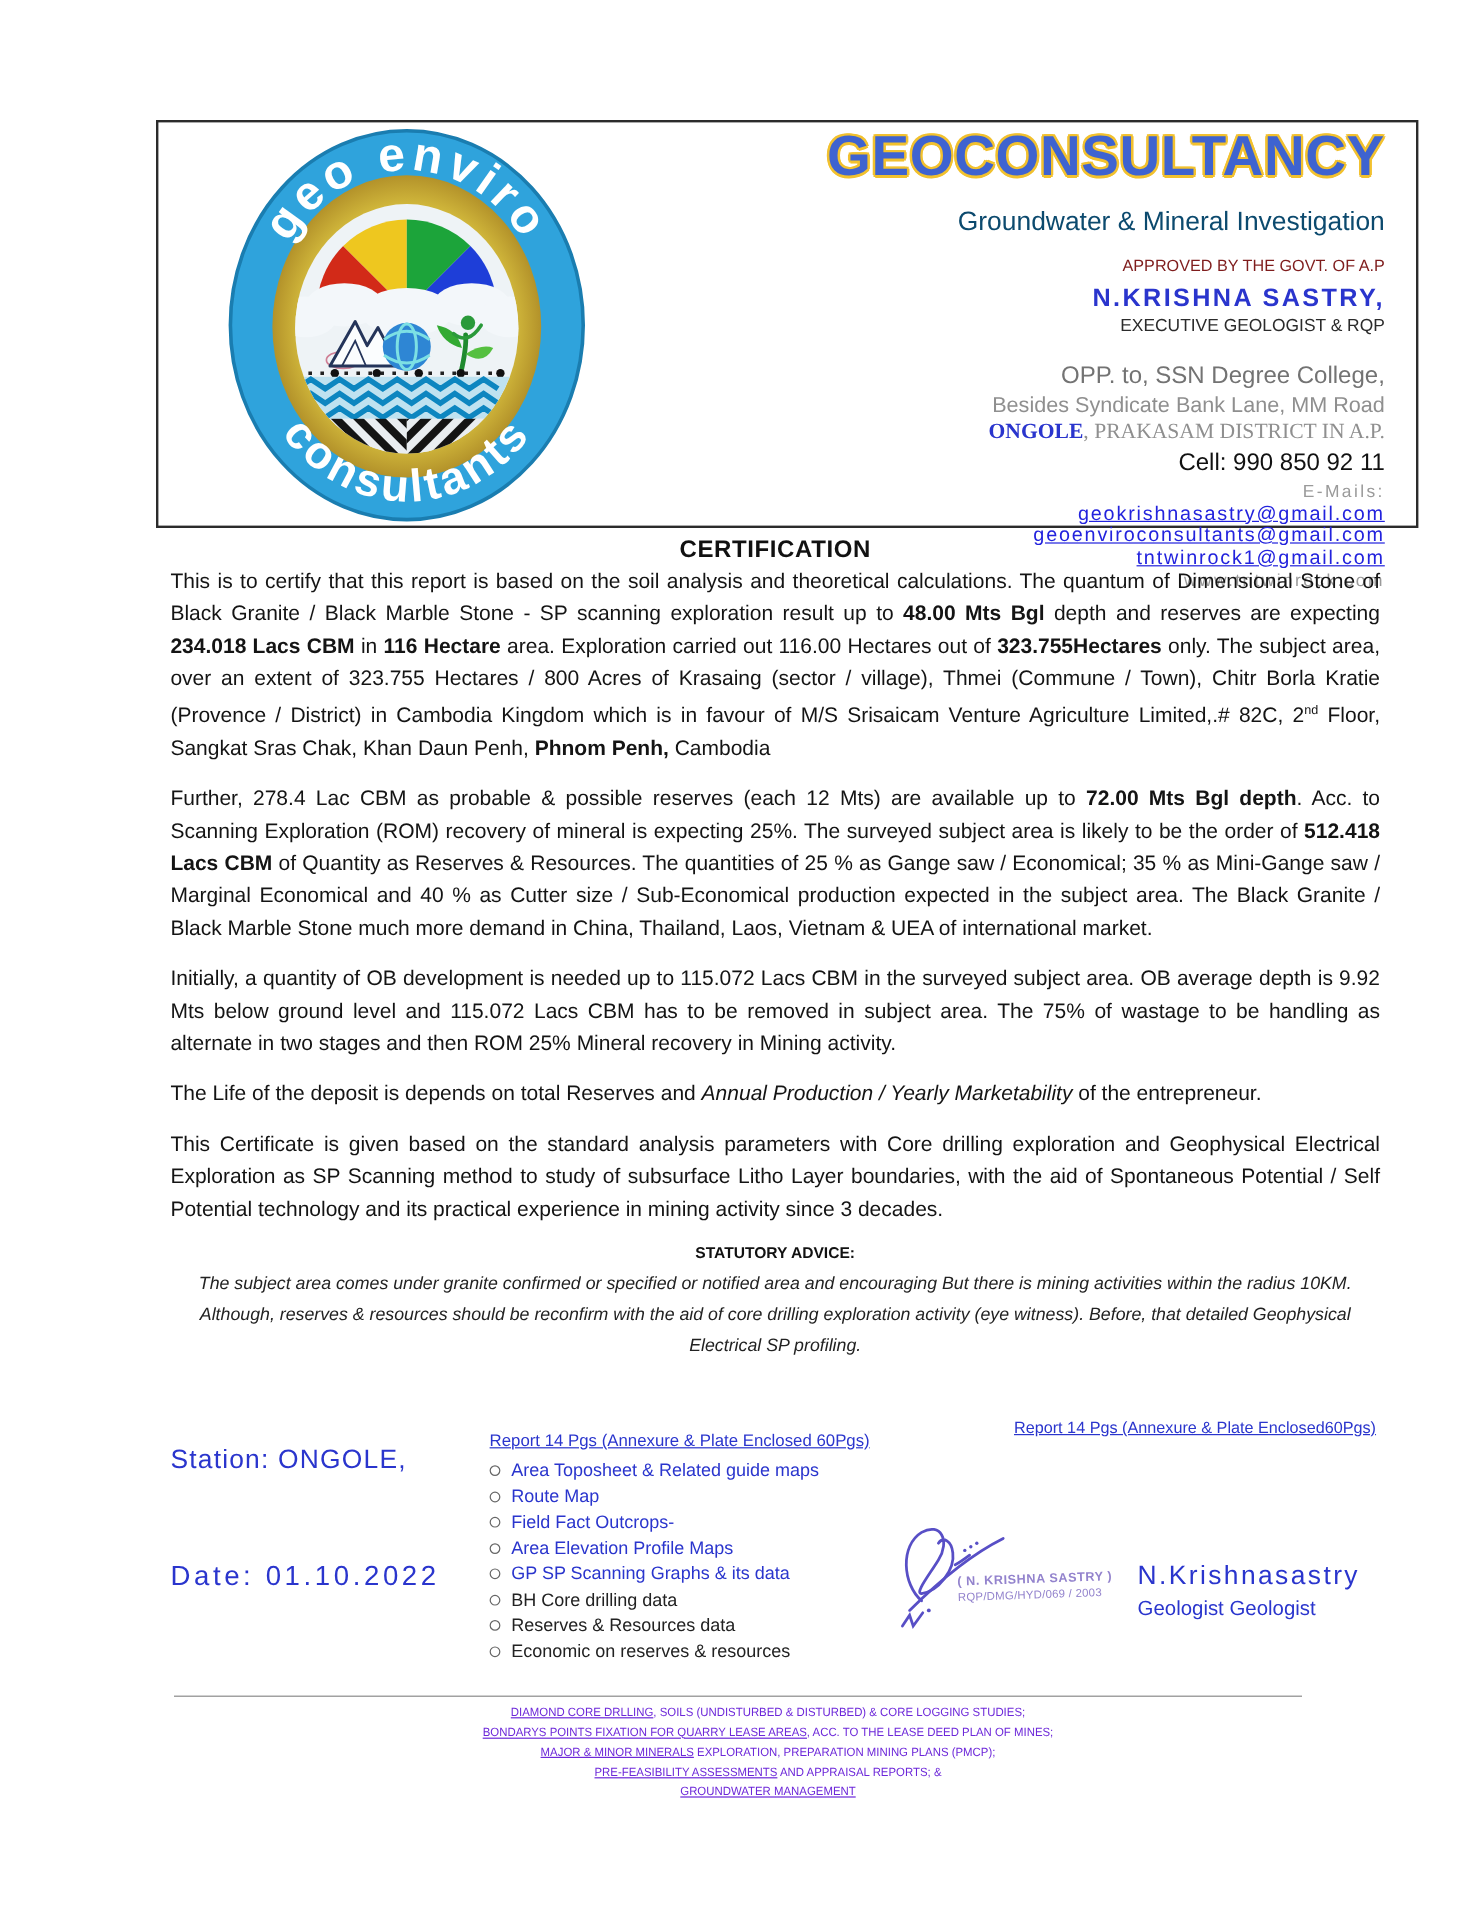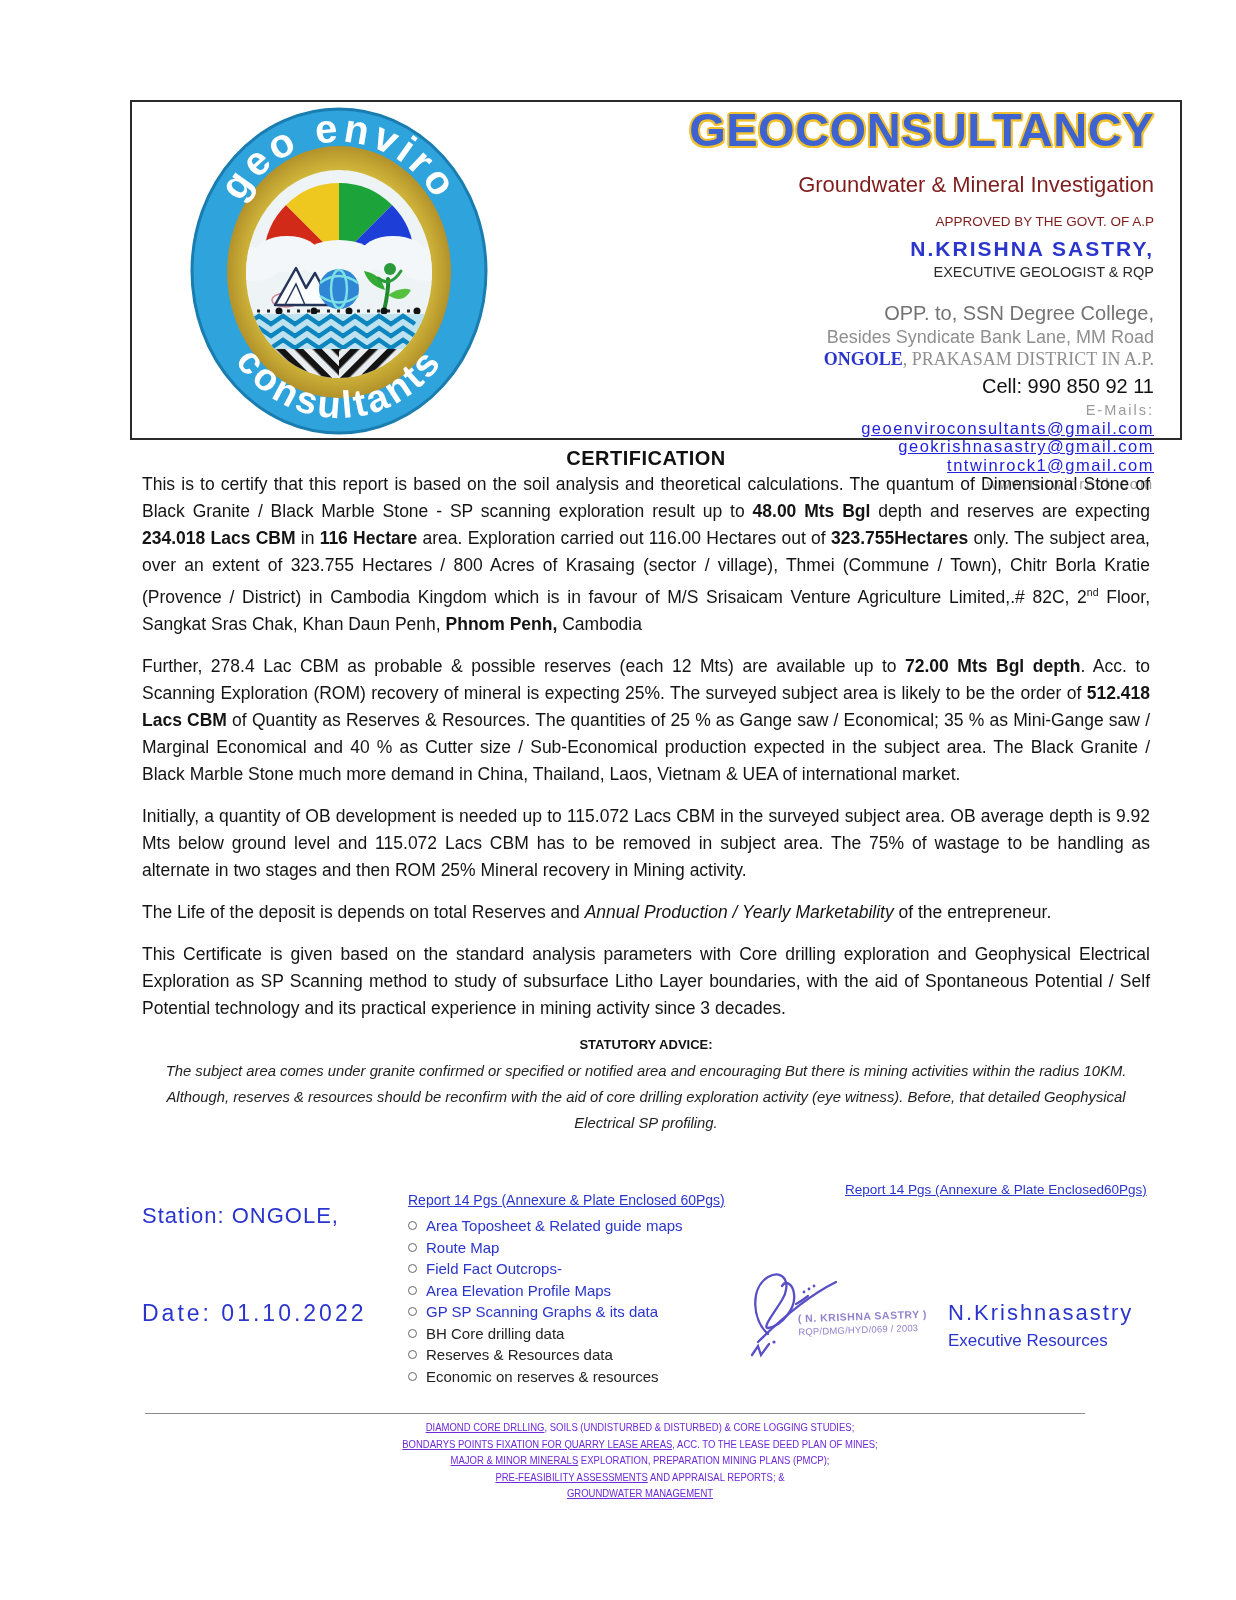--- a/index.html
+++ b/index.html
@@ -7,21 +7,21 @@
         font-family:"Liberation Sans", sans-serif;color:#161616;overflow:hidden;}
 
   
   .header-box{position:absolute;left:130px;top:100px;width:1052px;height:340px;
               border:2px solid #2b2b2b;box-sizing:border-box;}
   .logo{position:absolute;left:56px;top:4px;width:302px;height:330px;}
   .head-right{position:absolute;top:2px;right:26px;width:580px;text-align:right;line-height:1.15;}
   .company{font-size:47px;font-weight:bold;color:#3e63d0;letter-spacing:0.5px;line-height:52px;
            text-shadow:2px 0 0 #f2c12e,-2px 0 0 #f2c12e,0 2px 0 #f2c12e,0 -2px 0 #f2c12e,
                        1.5px 1.5px 0 #f2c12e,-1.5px -1.5px 0 #f2c12e,1.5px -1.5px 0 #f2c12e,-1.5px 1.5px 0 #f2c12e;}
-  .tagline{margin-top:16px;font-size:22px;color:#7f1d1d;}
+  .tagline{margin-top:16px;font-size:22px;color:#0c4a6e;}
   .approved{margin-top:17px;font-size:13.5px;color:#7f1d1d;}
   .person{margin-top:7px;font-size:21px;font-weight:bold;color:#2a35cd;letter-spacing:2px;}
   .person-title{margin-top:3px;font-size:14.5px;color:#2b2b2b;}
   .addr1{margin-top:21px;font-size:20px;color:#737373;}
   .addr2{margin-top:2px;font-size:18px;color:#8f8f8f;}
   .addr3{margin-top:2px;font-size:18px;color:#8f8f8f;font-family:Liberation Serif, serif;}
   .addr3 .city{font-weight:bold;color:#2a35cd;}
   .cell{margin-top:5px;font-size:20px;color:#111;}
   .emails-label{margin-top:4px;font-size:14.5px;color:#9a9a9a;letter-spacing:2px;}
   .email{display:block;font-size:16.5px;color:#2222dd;letter-spacing:1.5px;
@@ -170,22 +170,22 @@
       <div class="company">GEOCONSULTANCY</div>
       <div class="tagline">Groundwater &amp; Mineral Investigation</div>
       <div class="approved">APPROVED BY THE GOVT. OF A.P</div>
       <div class="person">N.KRISHNA SASTRY,</div>
       <div class="person-title">EXECUTIVE GEOLOGIST &amp; RQP</div>
       <div class="addr1">OPP. to,  SSN Degree College,</div>
       <div class="addr2">Besides Syndicate Bank Lane, MM Road</div>
       <div class="addr3"><span class="city">ONGOLE</span><span>, PRAKASAM DISTRICT IN A.P.</span></div>
       <div class="cell"><span>Cell:</span> <span>990 850 92 11</span></div>
       <div class="emails-label">E-Mails:</div>
-      <a class="email">geoenviroconsultants@gmail.com</a>
-        <a class="email">geokrishnasastry@gmail.com</a>
+      <a class="email">geokrishnasastry@gmail.com</a>
+        <a class="email">geoenviroconsultants@gmail.com</a>
         <a class="email">tntwinrock1@gmail.com</a>
       <div class="website">www.tntwinrock.com</div>
     </div>
   </div>
 
   <div class="cert-title">CERTIFICATION</div>
 
   <div class="body-text">
     <p class="para"><span>This is to certify that this report is based on the soil analysis and theoretical calculations. The quantum of Dimensional Stone of Black Granite / Black Marble Stone - SP scanning exploration result up to </span><span class="b">48.00 Mts Bgl</span><span> depth and reserves are expecting </span><span class="b">234.018 Lacs CBM</span><span> in </span><span class="b">116 Hectare</span><span> area. Exploration carried out 116.00 Hectares out of </span><span class="b">323.755Hectares</span><span> only. The subject area, over an extent of 323.755 Hectares / 800 Acres of Krasaing (sector / village), Thmei (Commune / Town), Chitr Borla Kratie (Provence / District) in Cambodia Kingdom which is in favour of M/S Srisaicam Venture Agriculture Limited,.# 82C, 2</span><sup>nd</sup><span> Floor, Sangkat Sras Chak, Khan Daun Penh, </span><span class="b">Phnom Penh,</span><span> Cambodia</span></p>
       <p class="para"><span>Further, 278.4 Lac CBM as probable &amp; possible reserves (each 12 Mts) are available up to </span><span class="b">72.00 Mts Bgl depth</span><span>. Acc. to Scanning Exploration (ROM) recovery of mineral is expecting 25%. The surveyed subject area is likely to be the order of </span><span class="b">512.418 Lacs CBM</span><span> of Quantity as Reserves &amp; Resources. The quantities of  25 %  as Gange saw / Economical; 35 % as Mini-Gange saw / Marginal Economical and 40 % as Cutter size / Sub-Economical production expected in the subject area. The Black Granite / Black Marble Stone much more demand in China, Thailand, Laos, Vietnam &amp; UEA of international market.</span></p>
@@ -251,21 +251,21 @@
       <circle cx="36" cy="80" r="1.6"></circle>
     </g>
   </svg>
 
   <div class="stamp">
     <div>( N. KRISHNA SASTRY )</div>
     <div class="l2">RQP/DMG/HYD/069 / 2003</div>
   </div>
 
   <div class="sig-name">N.Krishnasastry</div>
-  <div class="sig-role">Executive Resources</div>
+  <div class="sig-role">Geologist Geologist</div>
 
   <div class="footer-rule"></div>
   <div class="footer">
     <div class="foot-line"><span class="u">DIAMOND CORE DRLLING</span><span>, SOILS (UNDISTURBED &amp; DISTURBED) &amp; CORE LOGGING STUDIES;</span></div>
       <div class="foot-line"><span class="u">BONDARYS POINTS FIXATION FOR QUARRY LEASE AREAS,</span><span> ACC. TO THE LEASE DEED PLAN OF MINES;</span></div>
       <div class="foot-line"><span class="u">MAJOR &amp; MINOR MINERALS</span><span> EXPLORATION, PREPARATION MINING PLANS (PMCP);</span></div>
       <div class="foot-line"><span class="u">PRE-FEASIBILITY ASSESSMENTS</span><span> AND APPRAISAL REPORTS; &amp;</span></div>
       <div class="foot-line"><span class="u">GROUNDWATER MANAGEMENT</span></div>
   </div>
 

